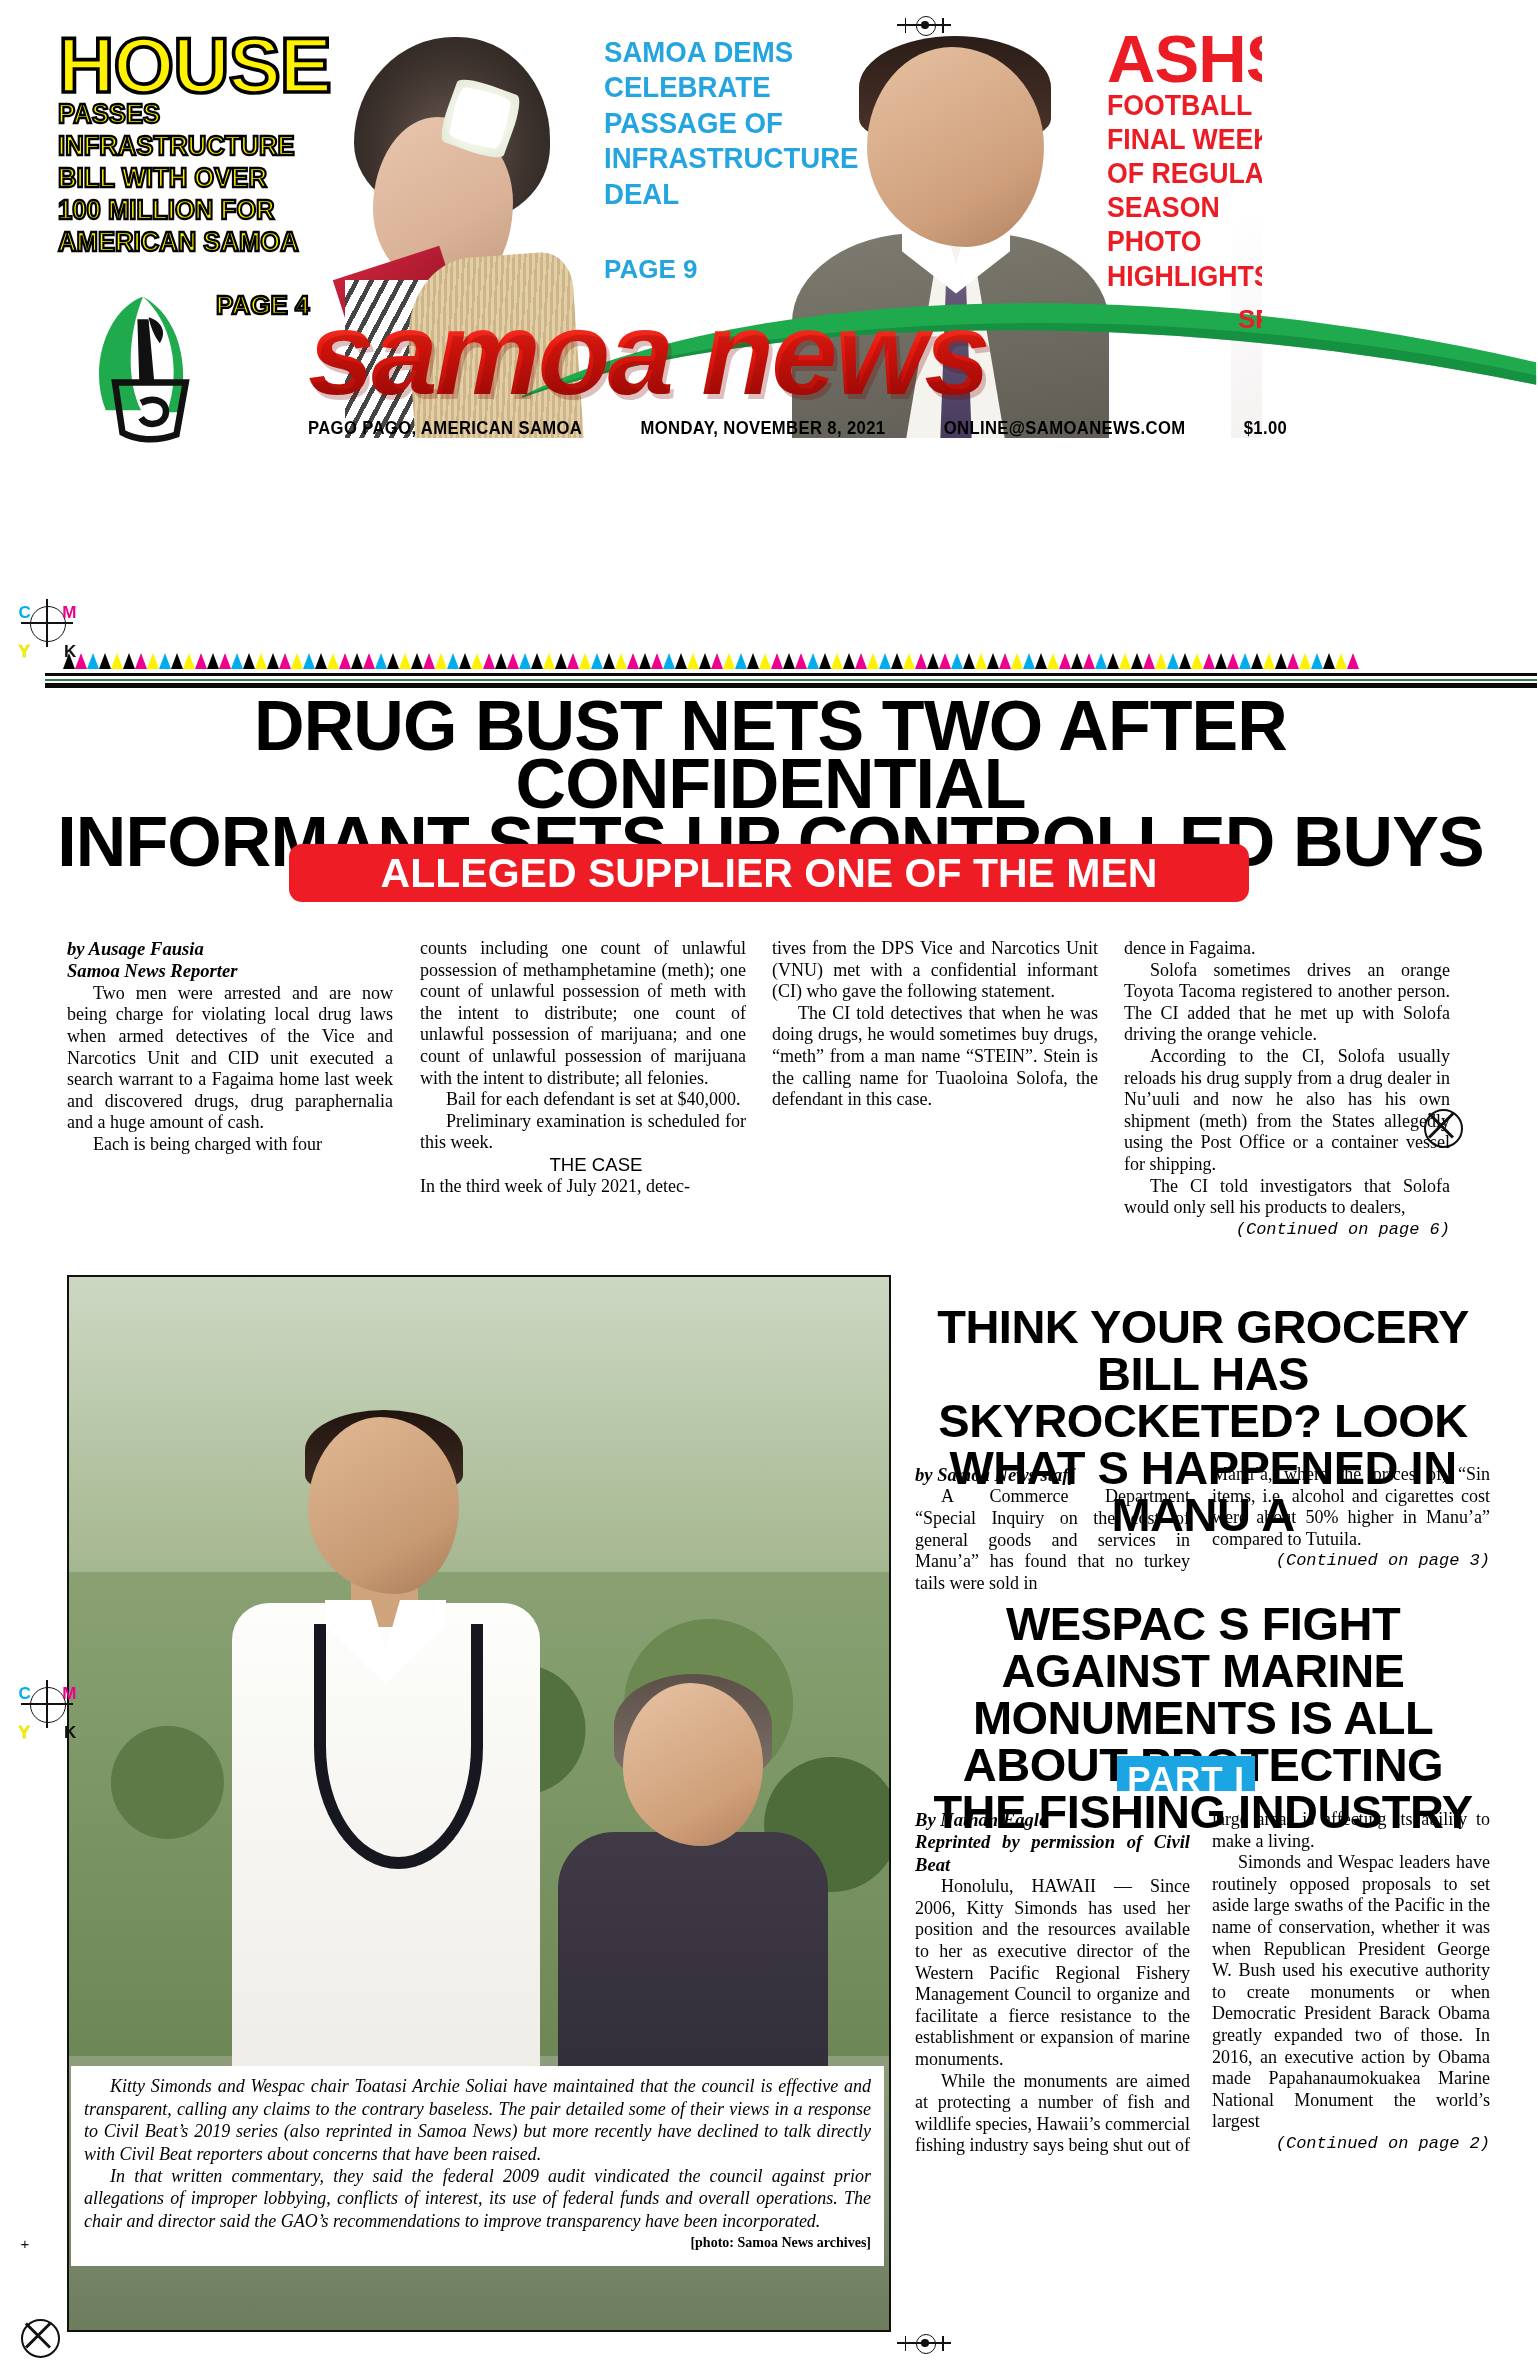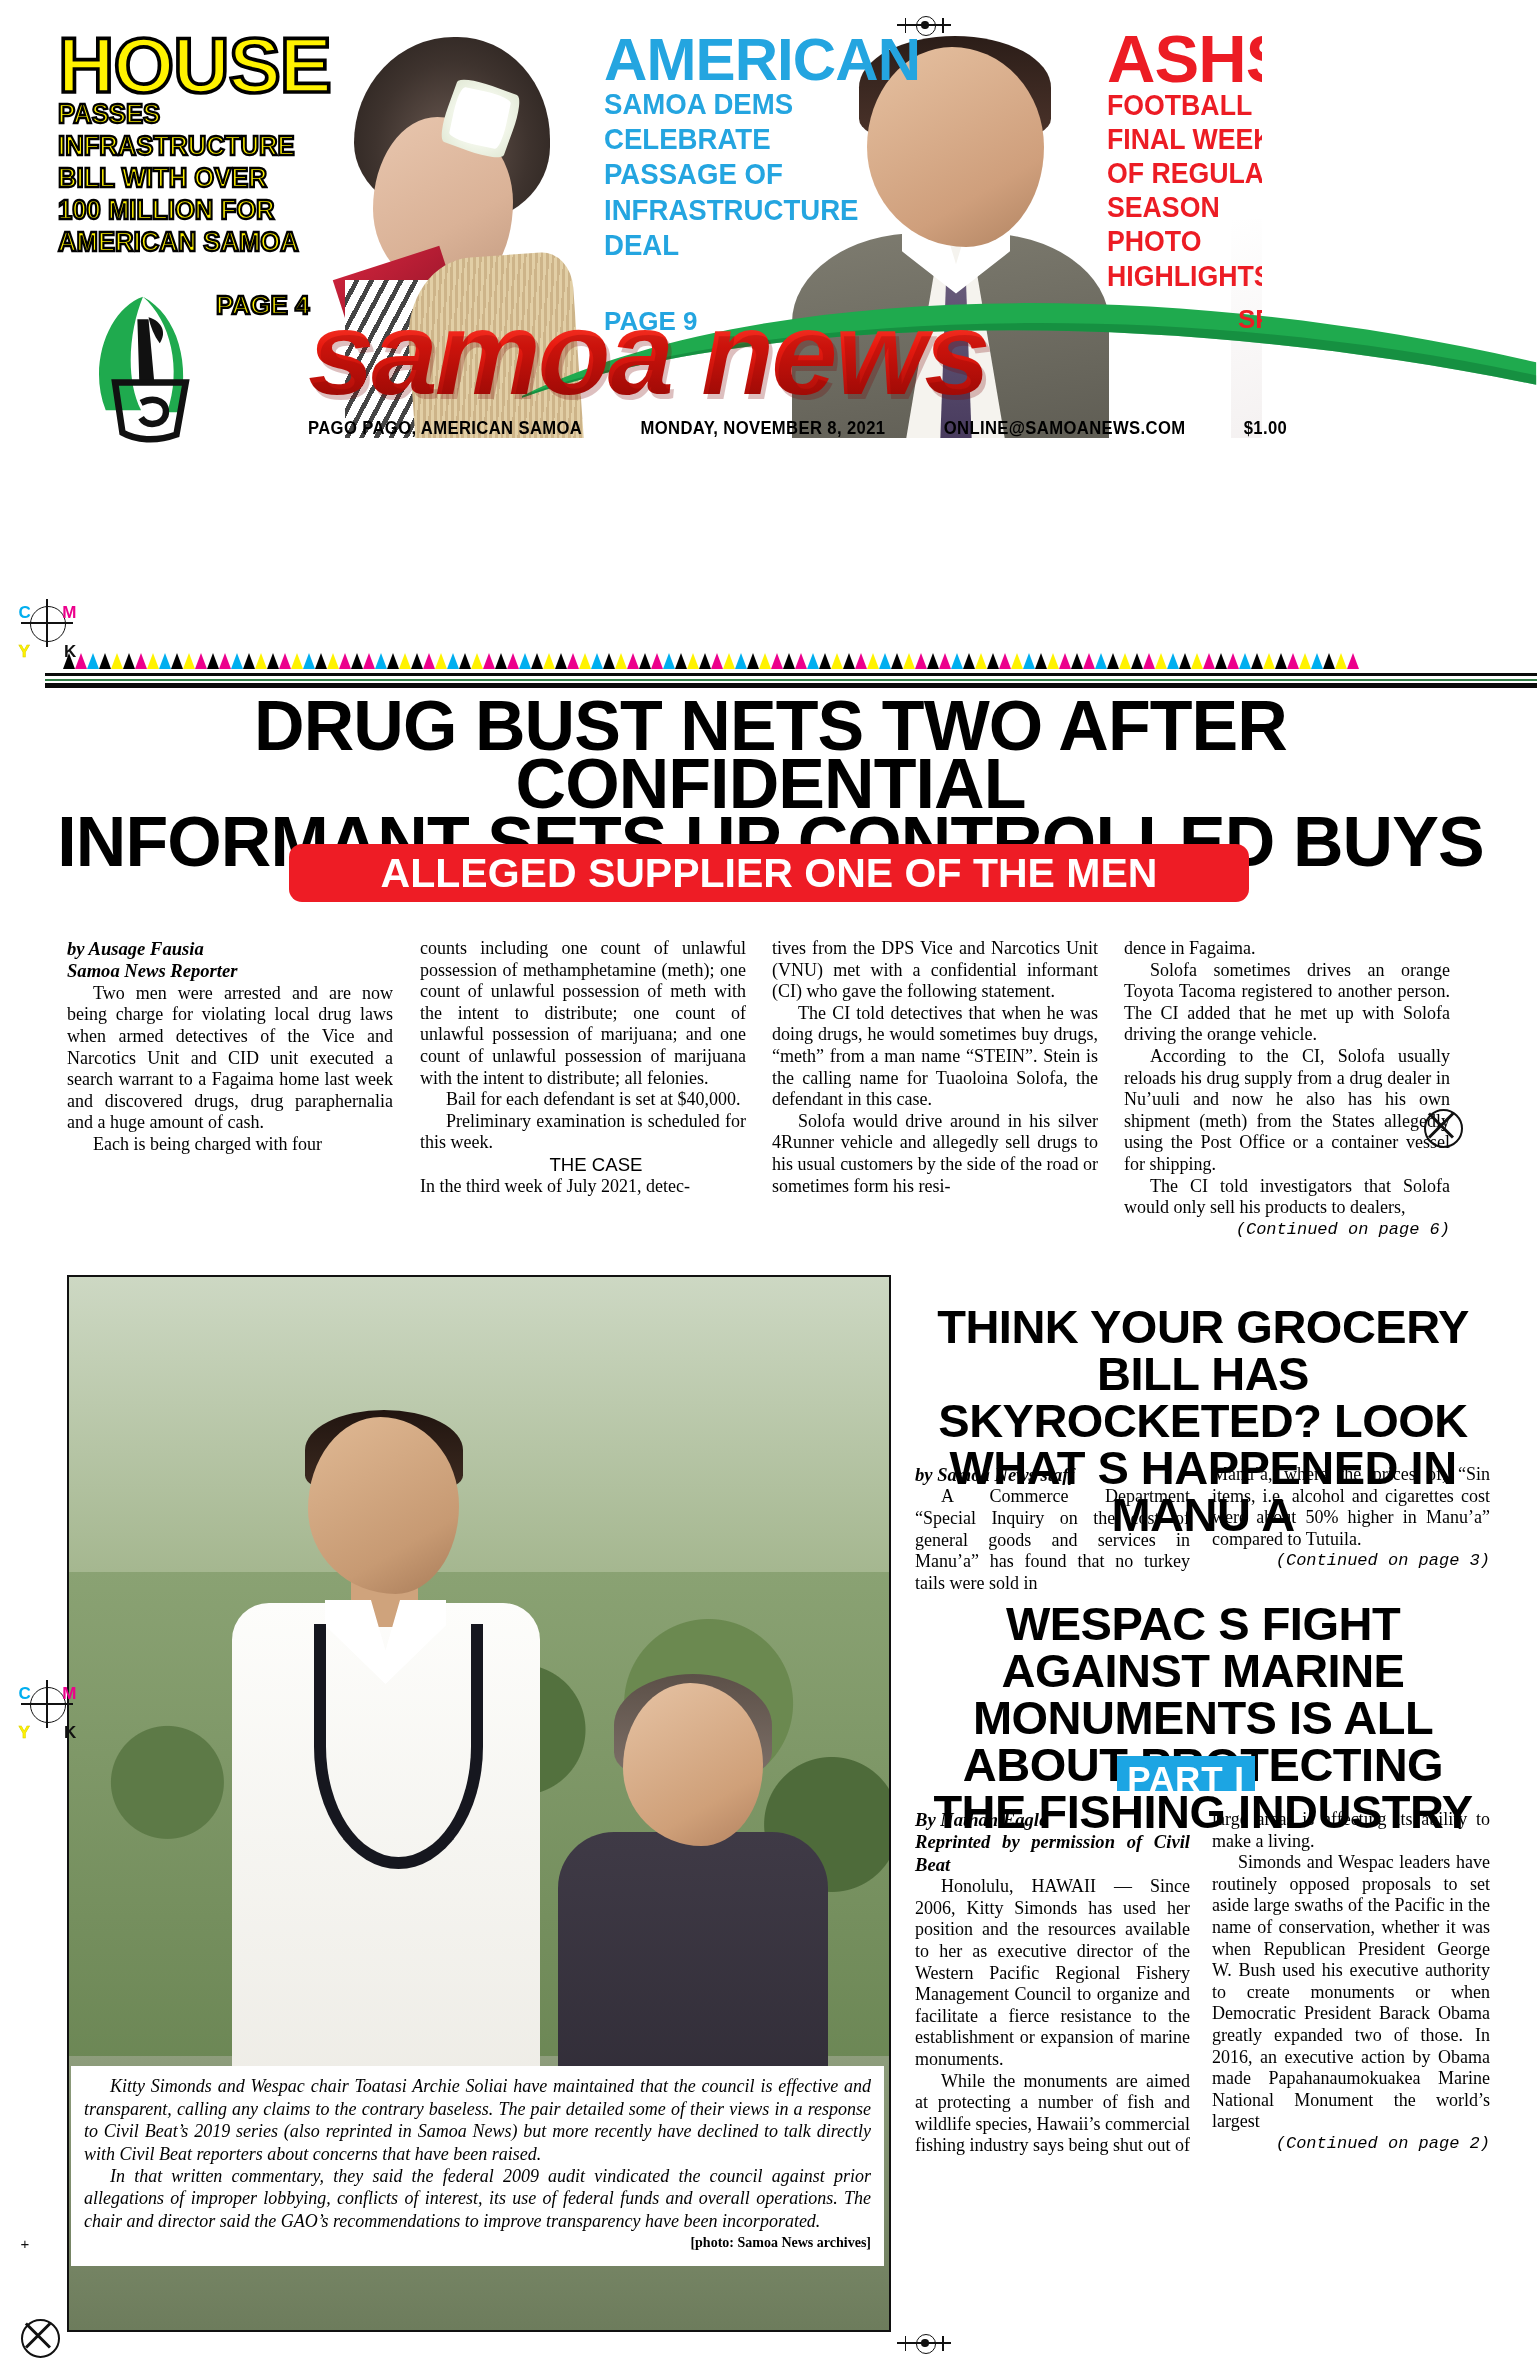--- a/index.html
+++ b/index.html
@@ -256,21 +256,20 @@
     <div class="tz-big">HOUSE</div>
     <div class="tz-sub">PASSES</div>
     <div class="tz-sub">INFRASTRUCTURE</div>
     <div class="tz-sub">BILL WITH OVER</div>
     <div class="tz-sub">100 MILLION FOR</div>
     <div class="tz-sub">AMERICAN SAMOA</div>
     <div class="pg" style="margin-top:32px;margin-left:158px;">PAGE 4</div>
   </div>
 
   <div class="teaser-col" id="teaser2">
-    <div class="tz-big">AMERICAN</div>
     <div class="tz-sub">SAMOA DEMS</div>
     <div class="tz-sub">CELEBRATE</div>
     <div class="tz-sub">PASSAGE OF</div>
     <div class="tz-sub">INFRASTRUCTURE</div>
     <div class="tz-sub">DEAL</div>
     <div class="pg" style="margin-top:43px;">PAGE 9</div>
   </div>
 
   <div class="teaser-col" id="teaser3">
     <div class="tz-big">ASHSAA</div>
@@ -447,21 +446,20 @@
   <p style="text-indent:0">counts including one count of unlawful possession of methamphetamine (meth); one count of unlawful possession of meth with the intent to distribute; one count of unlawful possession of marijuana; and one count of unlawful possession of marijuana with the intent to distribute; all felonies.</p>
   <p>Bail for each defendant is set at $40,000.</p>
   <p>Preliminary examination is scheduled for this week.</p>
   <p class="subhead">THE CASE</p>
   <p style="text-indent:0">In the third week of July 2021, detec-</p>
 </div>
 
 <div class="bodycol" id="bc3">
   <p style="text-indent:0">tives from the DPS Vice and Narcotics Unit (VNU) met with a confidential informant (CI) who gave the following statement.</p>
   <p>The CI told detectives that when he was doing drugs, he would sometimes buy drugs, “meth” from a man name “STEIN”. Stein is the calling name for Tuaoloina Solofa, the defendant in this case.</p>
-  <p>Solofa would drive around in his silver 4Runner vehicle and allegedly sell drugs to his usual customers by the side of the road or sometimes form his resi-</p>
 </div>
 
 <div class="bodycol" id="bc4">
   <p style="text-indent:0">dence in Fagaima.</p>
   <p>Solofa sometimes drives an orange Toyota Tacoma registered to another person. The CI added that he met up with Solofa driving the orange vehicle.</p>
   <p>According to the CI, Solofa usually reloads his drug supply from a drug dealer in Nu’uuli and now he also has his own shipment (meth) from the States allegedly using the Post Office or a container vessel for shipping.</p>
   <p>The CI told investigators that Solofa would only sell his products to dealers,</p>
   <p class="contd">(Continued on page 6)</p>
 </div>
 

